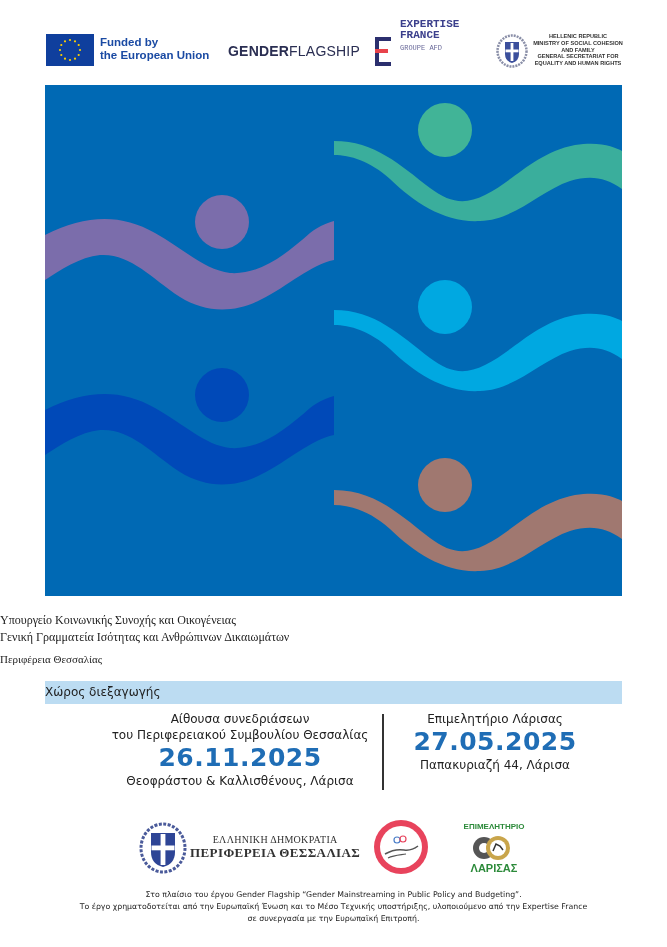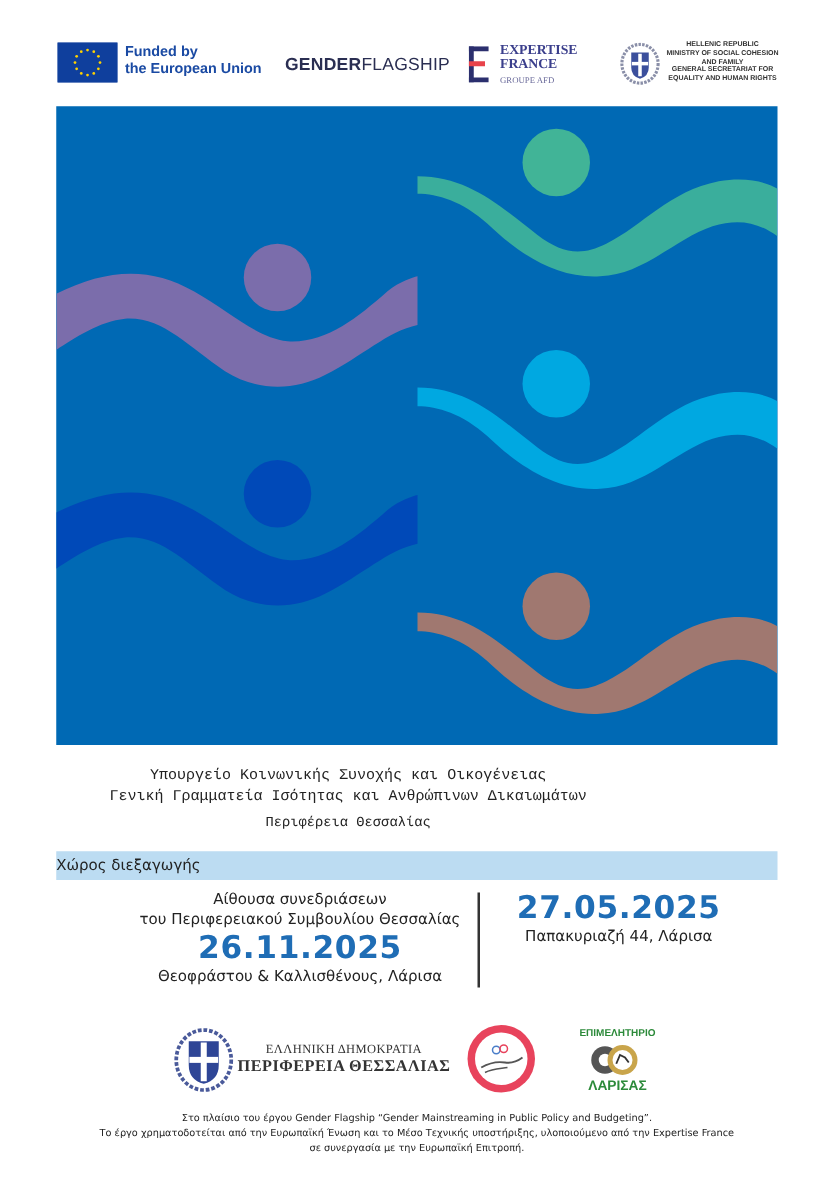--- a/index.html
+++ b/index.html
@@ -4,31 +4,31 @@
 <style>
   html,body{margin:0;padding:0;background:#fff;}
   body{width:667px;height:947px;position:relative;overflow:hidden;font-family:"DejaVu Sans","Liberation Sans",sans-serif;color:#222;}
   .abs{position:absolute;}
   
   .eu-flag{left:46px;top:34px;width:48px;height:32px;background:#0f3f9d;}
   .eu-text{left:100px;top:36px;font-family:"Liberation Sans",sans-serif;font-weight:bold;font-size:11.5px;line-height:13px;color:#1a4aa3;}
   .gf-text{left:228px;top:43px;font-family:"Liberation Sans",sans-serif;font-size:14px;font-weight:bold;letter-spacing:0.2px;color:#2a2e52;}
   .gf-text .light{font-weight:normal;}
   .ef-mark{left:375px;top:37px;width:16px;height:29px;}
-  .ef-text{left:400px;top:35px;font-family:Liberation Serif, serif;font-size:11px;line-height:11px;color:#3b3f8c;font-weight:bold;}
+  .ef-text{left:400px;top:19px;font-family:Liberation Mono, monospace;font-size:11px;line-height:11px;color:#3b3f8c;font-weight:bold;}
   .ef-text .sub{font-size:7px;font-weight:normal;color:#6a6a9a;display:block;margin-top:2px;}
   .gr-seal{left:496px;top:34px;width:32px;height:34px;}
   .gr-text{left:528px;top:33px;width:100px;font-family:"Liberation Sans",sans-serif;font-size:5.6px;line-height:6.8px;text-align:center;color:#333;font-weight:bold;}
   
   .hero{left:45px;top:85px;width:577px;height:511px;background:#0069b4;overflow:hidden;}
   .hero svg{position:absolute;left:0;top:0;}
   .hero-title{position:absolute;left:34px;top:344px;font-family:"DejaVu Sans",sans-serif;font-size:23.5px;line-height:29px;color:#fff;letter-spacing:-0.3px;white-space:nowrap;}
   .hero-title div{display:block;}
   
-  .org{left:0;width:557px;text-align:center;font-family:Liberation Mono, monospace;}
+  .org{left:0;width:557px;font-family:Liberation Serif, serif;}
   .org1{top:613px;font-size:12px;color:#222;}
   .org2{top:630px;font-size:12px;color:#222;}
   .org3{top:653px;font-size:11px;color:#222;}
   .venue-bar{left:45px;top:681px;width:577px;height:23px;background:#bcdcf2;font-size:12px;line-height:23px;color:#222;}
   .col{top:711px;width:280px;text-align:center;font-family:"DejaVu Sans",sans-serif;}
   .col.left{left:102px;width:300px;left:90px;}
   .col.right{left:370px;width:250px;}
   .col .l1,.col .l2,.col .addr{font-size:12px;line-height:16px;color:#222;}
   .col .date{font-family:"DejaVu Sans",sans-serif;font-weight:bold;font-size:25px;line-height:30px;color:#1f6db5;letter-spacing:0.5px;}
   .divider{left:382px;top:714px;width:2px;height:76px;background:#333;}
@@ -129,20 +129,21 @@
 <div class="abs venue-bar">Χώρος διεξαγωγής</div>
 
 <div class="abs col left">
   <div class="l1">Αίθουσα συνεδριάσεων</div>
   <div class="l2">του Περιφερειακού Συμβουλίου Θεσσαλίας</div>
   <div class="date">26.11.2025</div>
   <div class="addr">Θεοφράστου &amp; Καλλισθένους, Λάρισα</div>
 </div>
 <div class="abs divider"></div>
 <div class="abs col right">
+  <div class="l1">Επιμελητήριο Λάρισας</div>
   <div class="date">27.05.2025</div>
   <div class="addr">Παπακυριαζή 44, Λάρισα</div>
 </div>
 
 <div class="abs pth-seal">
   <svg width="48" height="52" viewBox="0 0 48 52">
     <ellipse cx="24" cy="26" rx="22" ry="24" fill="none" stroke="#4a5a9a" stroke-width="3" stroke-dasharray="3 1.5"></ellipse>
     <path d="M12 11 H36 V30 Q36 42 24 45 Q12 42 12 30 Z" fill="#2e4596"></path>
     <rect x="21.6" y="12" width="4.8" height="31" fill="#fff"></rect>
     <rect x="12.5" y="23.5" width="23" height="4.8" fill="#fff"></rect>

